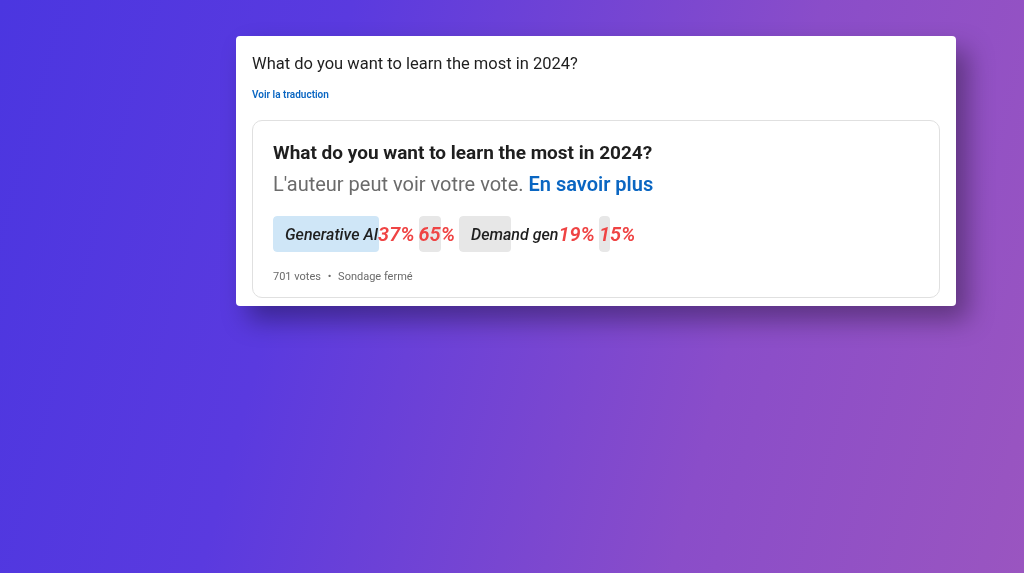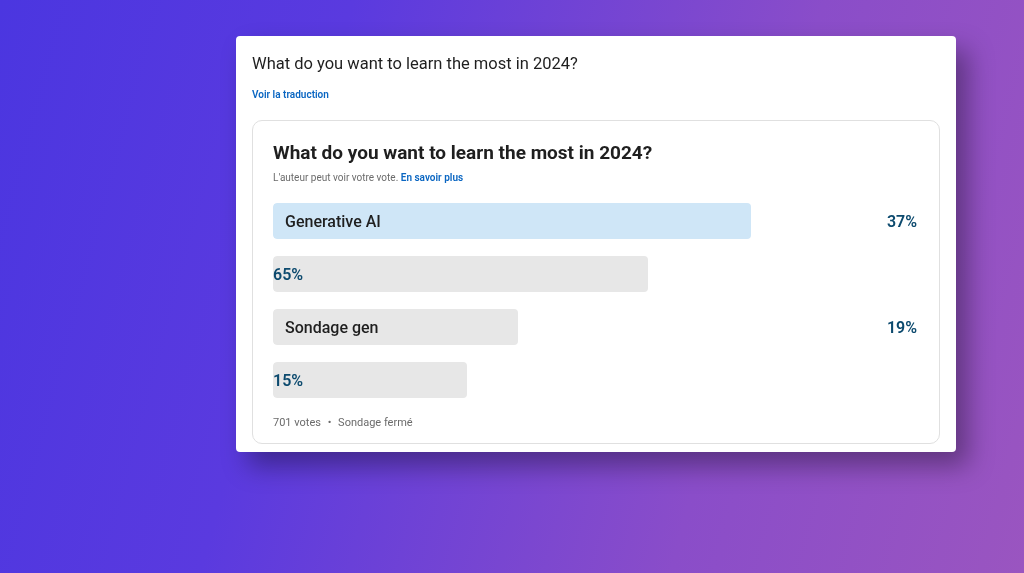--- a/index.html
+++ b/index.html
@@ -41,30 +41,30 @@
       border-radius: 10px;
       padding: 20px 20px 14px 20px;
     }
     .poll-title {
       font-size: 19px;
       font-weight: 700;
       color: #1f1f1f;
       margin-bottom: 8px;
     }
     .poll-sub {
-      font-size: 10px;
+      font-size: 20px;
       color: #6b6b6b;
       margin-bottom: 20px;
     }
     .poll-sub .learn-more {
       color: #0a66c2;
       font-weight: 600;
       cursor: pointer;
     }
-    .options { display: flex; flex-direction: column; gap: 17px; }
+    .options { display: flex; gap: 2px; font-style: italic; }
     .option-row {
       position: relative;
       display: flex;
       align-items: center;
       justify-content: space-between;
       height: 36px;
     }
     .bar-track {
       position: absolute;
       left: 0; top: 0; bottom: 0;
@@ -84,22 +84,22 @@
       position: relative;
       z-index: 2;
       font-size: 16px;
       color: #1f1f1f;
       font-weight: 500;
       padding-left: 12px;
     }
     .option-pct {
       position: relative;
       z-index: 2;
-      font-size: 16px;
-      color: #0c4a6e;
+      font-size: 20px;
+      color: #ef4444;
       font-weight: 600;
       padding-right: 2px;
     }
     .poll-footer {
       margin-top: 18px;
       font-size: 11px;
       color: #6b6b6b;
     }
     .poll-footer .dot { margin: 0 4px; }
   </style>
@@ -133,21 +133,21 @@
         <div class="option-row">
           <div class="bar-track">
             <div class="bar-fill" style="width: 58%;"></div>
           </div>
           <span class="option-pct">65%</span>
         </div>
         <div class="option-row">
           <div class="bar-track">
             <div class="bar-fill" style="width: 38%;"></div>
           </div>
-          <span class="option-label">Sondage gen</span>
+          <span class="option-label">Demand gen</span>
           <span class="option-pct">19%</span>
         </div>
         <div class="option-row">
           <div class="bar-track">
             <div class="bar-fill" style="width: 30%;"></div>
           </div>
           <span class="option-pct">15%</span>
         </div>
       </div>
 

